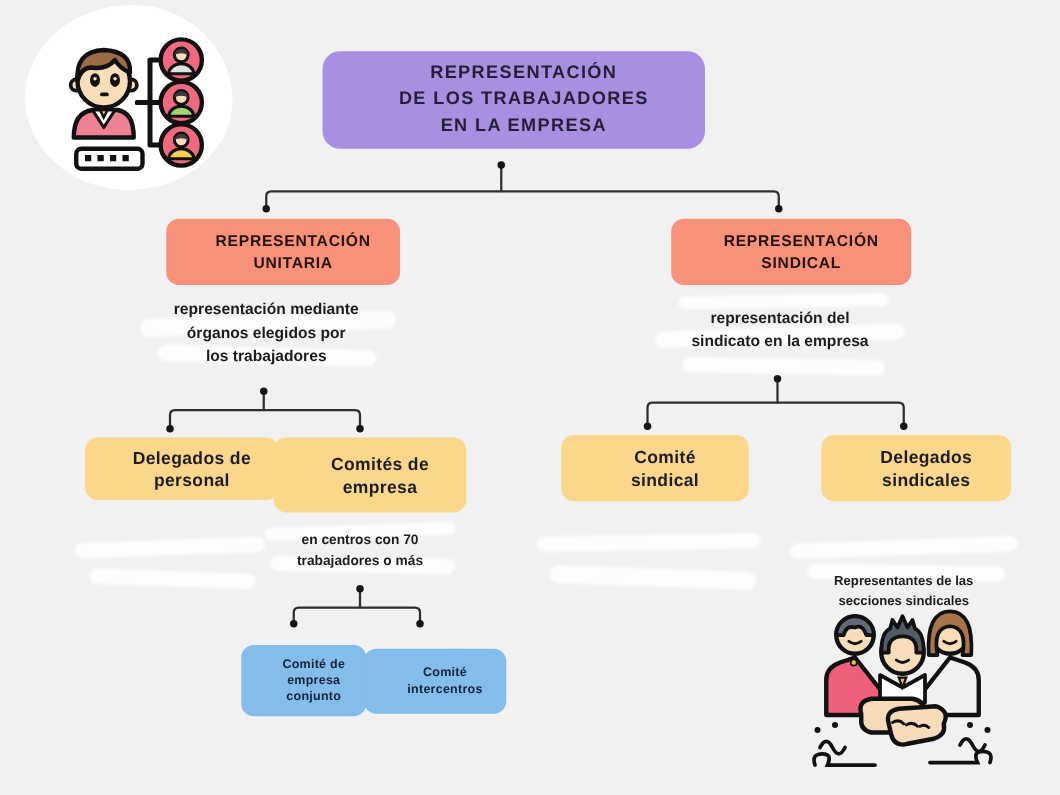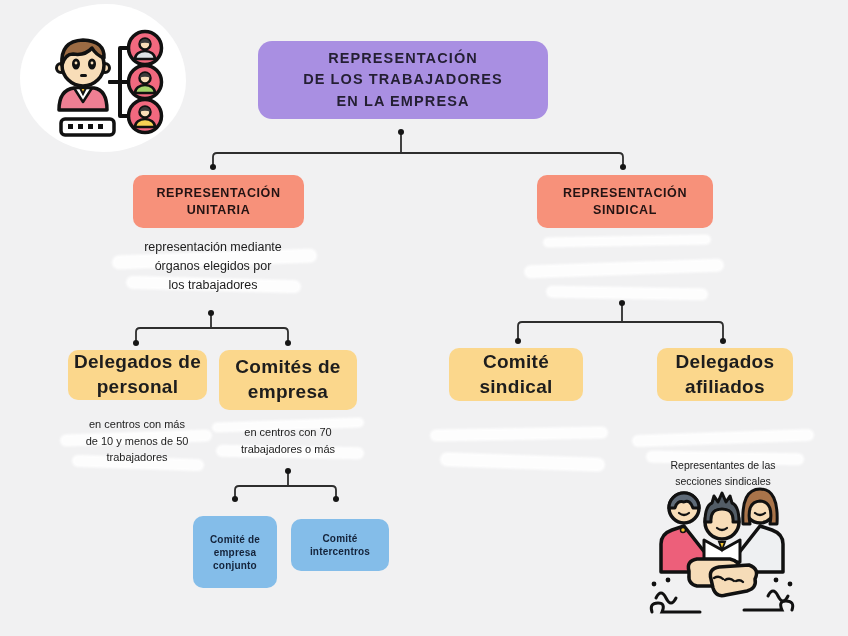--- a/index.html
+++ b/index.html
@@ -6,28 +6,28 @@
   .canvas{
     position:relative;width:848px;height:636px;overflow:hidden;
     background:#f1f1f2;
     font-family:"Liberation Sans", sans-serif;
     color:#1d1d1d;
   }
   .connectors{position:absolute;left:0;top:0;z-index:1;pointer-events:none;}
   .swash{position:absolute;background:#ffffff;opacity:.92;border-radius:12px;filter:blur(1.2px);z-index:2;}
   .node{
     position:absolute;z-index:3;display:flex;align-items:center;justify-content:center;
-    text-align:center;white-space:pre-line;font-weight:bold;
+    text-align:center;white-space:pre-line;font-weight:bold;padding-left:16px;
   }
   .node-root{background:#a98fe2;border-radius:14px;font-size:14.5px;letter-spacing:1.1px;line-height:1.45;color:#241f33;}
   .node-l1{background:#f7917a;border-radius:10px;font-size:12.5px;letter-spacing:.6px;line-height:1.35;color:#231313;}
-  .node-l2{background:#fbd78c;border-radius:10px;font-size:19px;letter-spacing:.3px;line-height:1.3;color:#1d1d1d;}
+  .node-l2{background:#fbd78c;border-radius:10px;font-size:14px;letter-spacing:.3px;line-height:1.3;color:#1d1d1d;}
   .node-l3{background:#84bde9;border-radius:10px;font-size:10px;letter-spacing:.2px;line-height:1.3;color:#14233a;}
   .desc{
-    position:absolute;z-index:3;text-align:center;white-space:pre-line;line-height:1.5;color:#1c1c1c;
+    position:absolute;z-index:3;text-align:center;white-space:pre-line;line-height:1.5;color:#1c1c1c;font-weight:bold;
   }
   .desc-big{font-size:12.5px;}
   .desc-small{font-size:11px;}
   .desc-tiny{font-size:10.5px;}
   .blob{
     position:absolute;left:20px;top:4px;width:166px;height:148px;background:#ffffff;
     border-radius:52% 48% 50% 50% / 50% 52% 48% 50%;z-index:2;
   }
   .illu{position:absolute;z-index:3;}
 </style>
@@ -133,39 +133,38 @@
 EN LA EMPRESA</div>
 
   <div class="node node-l1" style="left:133px;top:175px;width:171px;height:53px;">REPRESENTACIÓN
 UNITARIA</div>
   <div class="node node-l1" style="left:537px;top:175px;width:176px;height:53px;">REPRESENTACIÓN
 SINDICAL</div>
 
   <div class="desc desc-big" style="left:108px;top:238px;width:210px;">representación mediante
 órganos elegidos por
 los trabajadores</div>
+  <div class="desc desc-big" style="left:519px;top:245px;width:210px;">representación del
+sindicato en la empresa</div>
 
   <div class="node node-l2" style="left:68px;top:350px;width:139px;height:50px;">Delegados de
 personal</div>
   <div class="node node-l2" style="left:219px;top:350px;width:138px;height:60px;">Comités de
 empresa</div>
   <div class="node node-l2" style="left:449px;top:348px;width:134px;height:53px;">Comité
 sindical</div>
   <div class="node node-l2" style="left:657px;top:348px;width:136px;height:53px;">Delegados
-afiliados</div>
-
-  <div class="desc desc-small" style="left:57px;top:416px;width:160px;">en centros con más
-de 10 y menos de 50
-trabajadores</div>
+sindicales</div>
+
   <div class="desc desc-small" style="left:208px;top:424px;width:160px;">en centros con 70
 trabajadores o más</div>
   <div class="desc desc-tiny" style="left:628px;top:420px;width:190px;margin-top:38px;">Representantes de las
 secciones sindicales</div>
 
-  <div class="node node-l3" style="left:193px;top:516px;width:84px;height:72px;">Comité de
+  <div class="node node-l3" style="left:193px;top:516px;width:84px;height:57px;">Comité de
 empresa
 conjunto</div>
   <div class="node node-l3" style="left:291px;top:519px;width:98px;height:52px;">Comité
 intercentros</div>
 
   <svg class="illu" style="left:642px;top:474px;" width="160" height="148" viewBox="0 0 160 148">
 
     <g>
       <circle cx="42" cy="34" r="15" fill="#f8ddb8" stroke="#111" stroke-width="3.5"></circle>
       <path d="M27,34 A15,15 0 0 1 57,34 L51,34 Q48,25 42,28 Q35,26 33,34 Z" fill="#5f6b78" stroke="#111" stroke-width="3" stroke-linejoin="round"></path>

